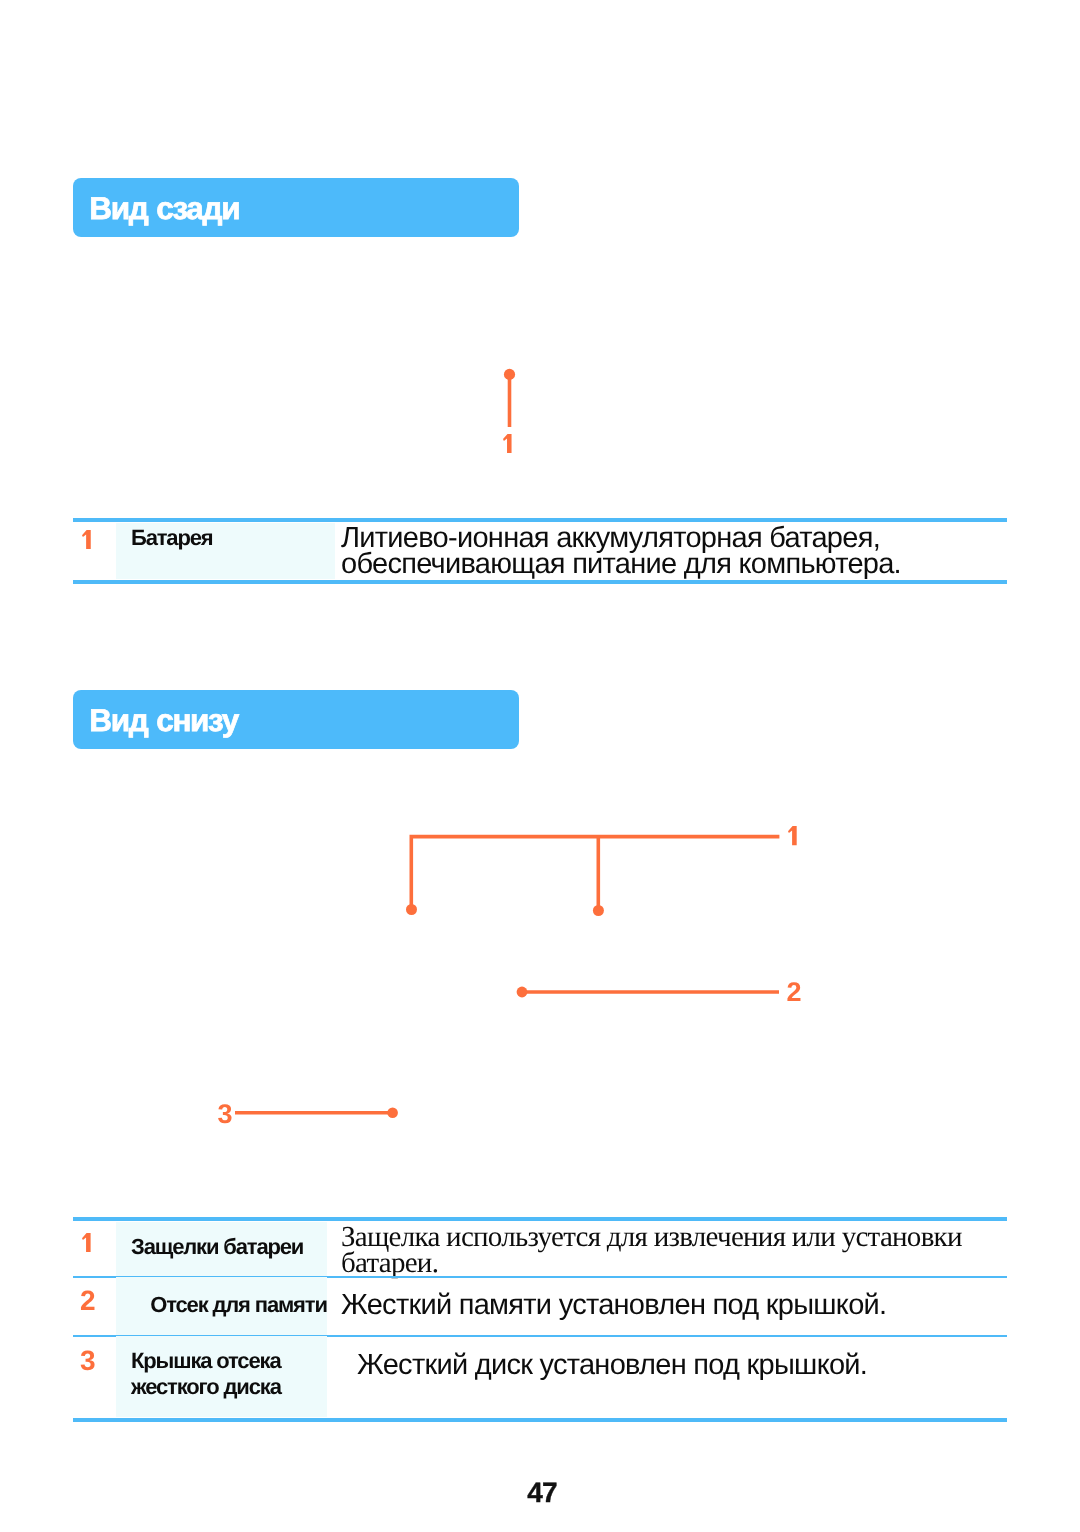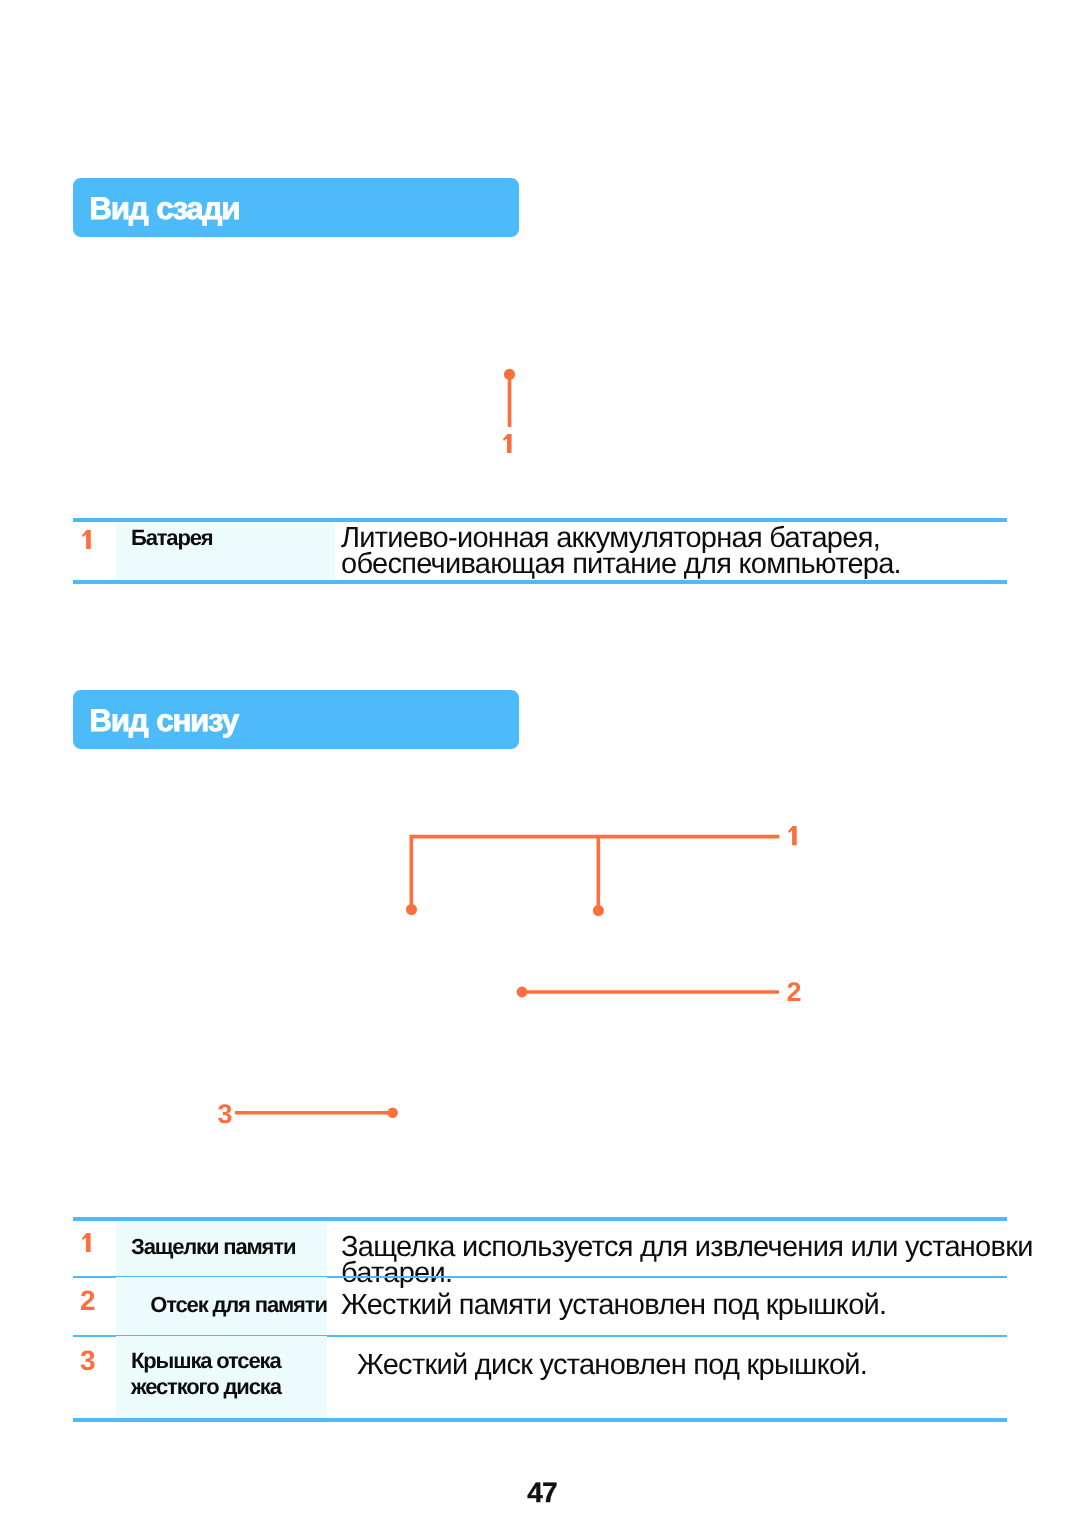--- a/index.html
+++ b/index.html
@@ -120,22 +120,22 @@
     <div class="rule thick" style="top:0;"></div>
 
     <div class="rowbg" style="top:5px;height:55px;"></div>
     <div class="rnum" style="left:8.9px;top:16.3px;" data-glyph-digits="">
         <span class="one-glyph">
           <svg width="8.61" height="19.00" viewBox="0 0 8.7 19.2">
             <path d="M8.7 0 L8.7 19.2 L4.1 19.2 L4.1 4.6 L0.9 7.0 L0 5.2 L4.6 0 Z" fill="currentColor"></path>
           </svg>
         </span>
       </div>
-    <div class="rlbl" style="top:17px;">Защелки памяти</div>
-    <div class="rdesc" style="top:17px;">Защелка используется для извлечения или установки батареи.</div>
+    <div class="rlbl" style="top:17px;">Защелки батареи</div>
+    <div class="rdesc" style="top:7px;font-family:Liberation Serif, serif;">Защелка используется для извлечения или установки батареи.</div>
     <div class="rule thin" style="top:59px;"></div>
 
     <div class="rowbg" style="top:60px;height:58px;"></div>
     <div class="rnum" style="top:70px;">2</div>
     <div class="rlbl" style="top:75px;text-align:center;">Отсек для памяти</div>
     <div class="rdesc" style="top:75px;">Жесткий памяти установлен под крышкой.</div>
     <div class="rule thin" style="top:118px;"></div>
 
     <div class="rowbg" style="top:119px;height:81px;"></div>
     <div class="rnum" style="top:130px;">3</div>

